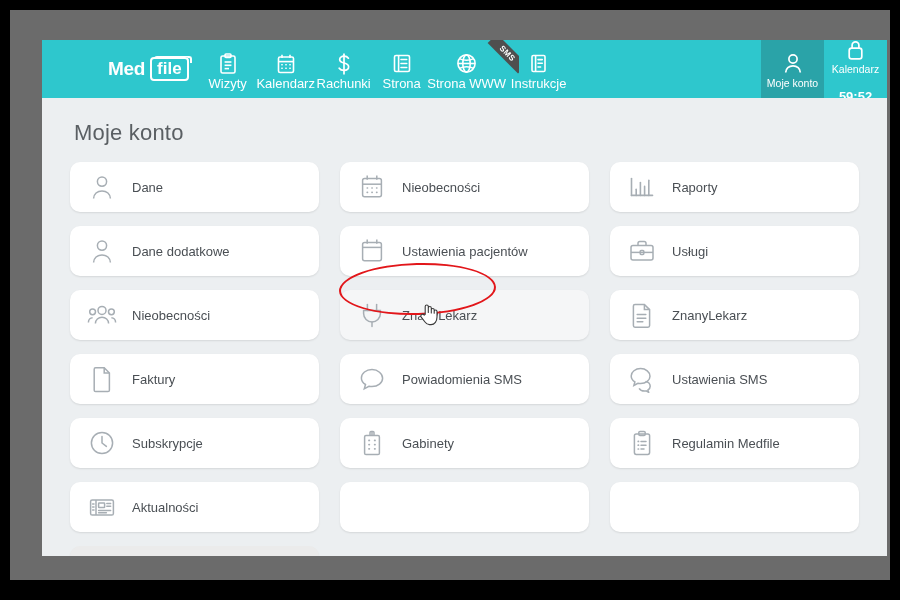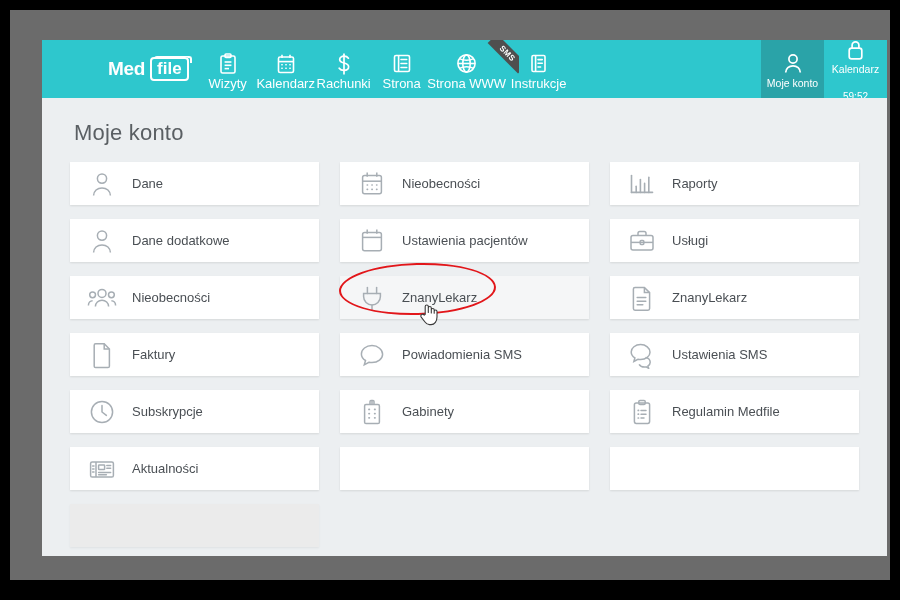--- a/index.html
+++ b/index.html
@@ -154,22 +154,22 @@
   }
   .nav-right-item.active { background: #2aa3a8; }
   .nav-right-label {
     color: #ffffff;
     font-size: 10.5px;
     white-space: nowrap;
     line-height: 12px;
   }
   .nav-timer {
     color: #ffffff;
-    font-size: 10px;
-    font-weight: normal;
+    font-size: 13px;
+    font-weight: bold;
     line-height: 11px;
     margin-top: 16px;
   }
 
   
   #page-body {
     position: relative;
     height: 458px;
     background: #eceff1;
     padding: 0 28px;
@@ -184,22 +184,22 @@
 
   #card-grid {
     display: grid;
     grid-template-columns: repeat(3, 1fr);
     column-gap: 21px;
     row-gap: 14px;
   }
 
   .card {
     background: #ffffff;
-    height: 43px;
-    border-radius: 0;
+    height: 50px;
+    border-radius: 10px;
     display: flex;
     align-items: center;
     padding-left: 17px;
     box-shadow: 0 1px 2px rgba(0,0,0,0.10);
     cursor: pointer;
   }
   .card.muted { background: #ebebeb; box-shadow: 0 1px 2px rgba(0,0,0,0.06); }
   .card.hovered { background: #f5f6f7; }
   .card-icon {
     width: 30px;

